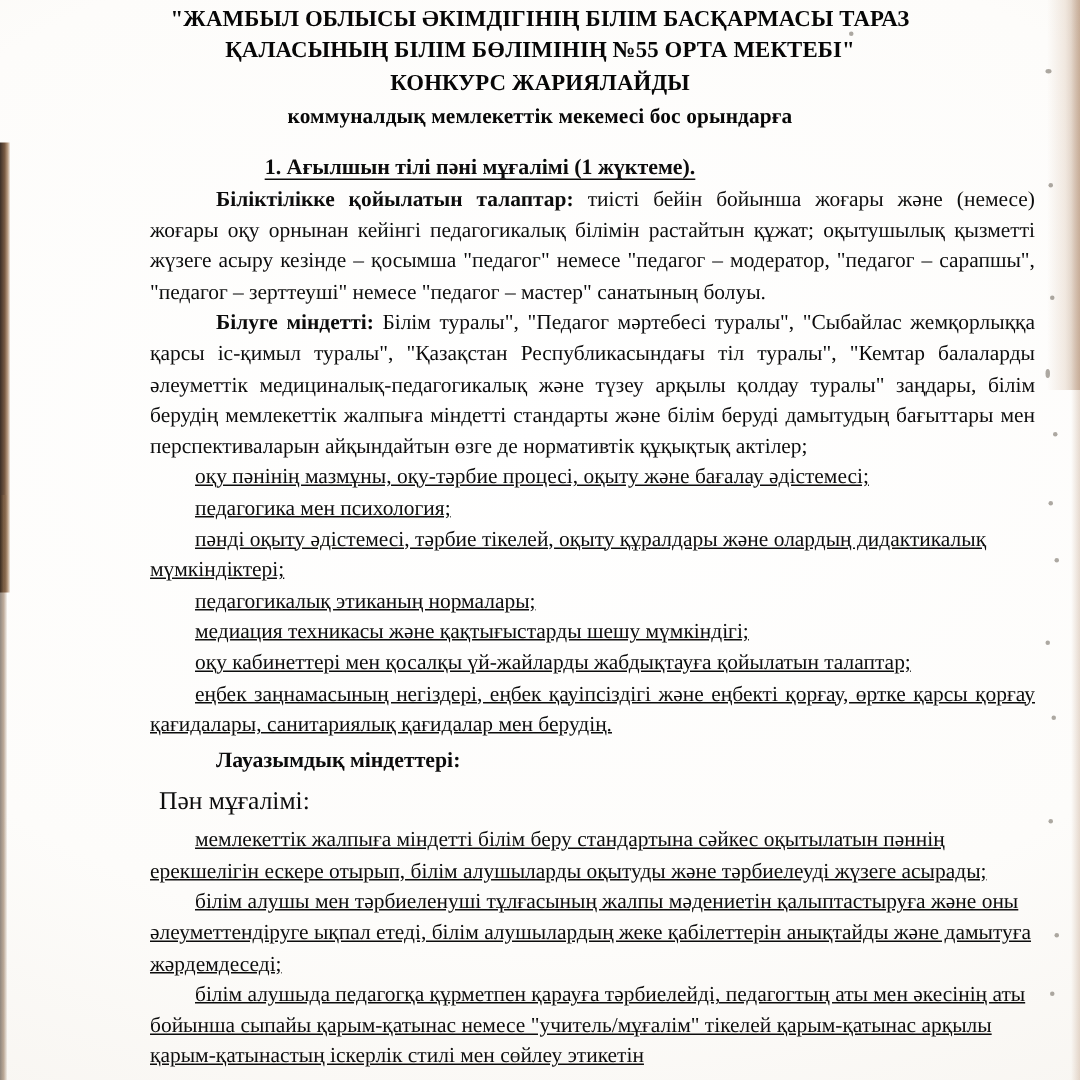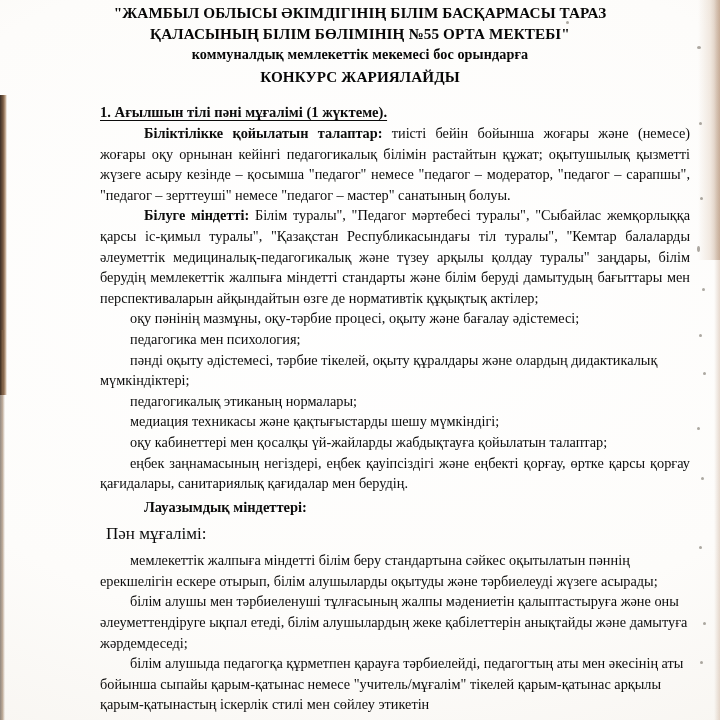--- a/index.html
+++ b/index.html
@@ -93,20 +93,21 @@
 
   .body-block {
     margin-top: 13px;
     padding: 0 30px 0 100px;
   }
 
   .heading-num {
     font-weight: bold;
     font-size: 14.6px;
     line-height: 20px;
+    text-align: center;
     text-decoration: underline;
     text-underline-offset: 3px;
     margin: 0 0 1px 0;
     padding-right: 150px;
   }
 
   p.para {
     margin: 0;
     font-size: 14.3px;
     line-height: 20.6px;
@@ -116,20 +117,21 @@
   }
 
   .lead { font-weight: bold; }
 
   .list-item {
     margin: 0;
     font-size: 14.3px;
     line-height: 20.6px;
     text-indent: 30px;
     text-align: left;
+    text-decoration: underline;
   }
   .list-item.just { text-align: justify; }
 
   .sec-head {
     margin: 3px 0 0 0;
     font-weight: bold;
     font-size: 14.5px;
     line-height: 21px;
     text-indent: 44px;
   }
@@ -165,22 +167,22 @@
   <span class="speck" style="left:699px;top:546px;width:3px;height:3px;"></span>
   <span class="speck" style="left:703px;top:622px;width:3px;height:3px;"></span>
   <span class="speck" style="left:700px;top:661px;width:3px;height:3px;"></span>
   <span class="speck" style="left:566px;top:21px;width:3px;height:3px;"></span>
 
   <div class="page ink">
 
     <div class="title-block">
       <div class="title-line">"ЖАМБЫЛ ОБЛЫСЫ ӘКІМДІГІНІҢ БІЛІМ БАСҚАРМАСЫ ТАРАЗ</div>
       <div class="title-line">ҚАЛАСЫНЫҢ БІЛІМ БӨЛІМІНІҢ №55 ОРТА МЕКТЕБІ"</div>
+      <div class="title-line last">КОНКУРС ЖАРИЯЛАЙДЫ</div>
       <div class="title-line sub">коммуналдық мемлекеттік мекемесі бос орындарға</div>
-      <div class="title-line last">КОНКУРС ЖАРИЯЛАЙДЫ</div>
     </div>
 
     <div class="body-block">
 
       <div class="heading-num">1. Ағылшын тілі пәні мұғалімі (1 жүктеме).</div>
 
       <p class="para"><span class="lead">Біліктілікке қойылатын талаптар:</span> <span>тиісті бейін бойынша жоғары және (немесе) жоғары оқу орнынан кейінгі педагогикалық білімін растайтын құжат; оқытушылық қызметті жүзеге асыру кезінде – қосымша "педагог" немесе "педагог – модератор, "педагог – сарапшы", "педагог – зерттеуші" немесе "педагог – мастер" санатының болуы.</span></p>
 
       <p class="para"><span class="lead">Білуге міндетті:</span> <span>Білім туралы", "Педагог мәртебесі туралы", "Сыбайлас жемқорлыққа қарсы іс-қимыл туралы", "Қазақстан Республикасындағы тіл туралы", "Кемтар балаларды әлеуметтік медициналық-педагогикалық және түзеу арқылы қолдау туралы" заңдары, білім берудің мемлекеттік жалпыға міндетті стандарты және білім беруді дамытудың бағыттары мен перспективаларын айқындайтын өзге де нормативтік құқықтық актілер;</span></p>
 

